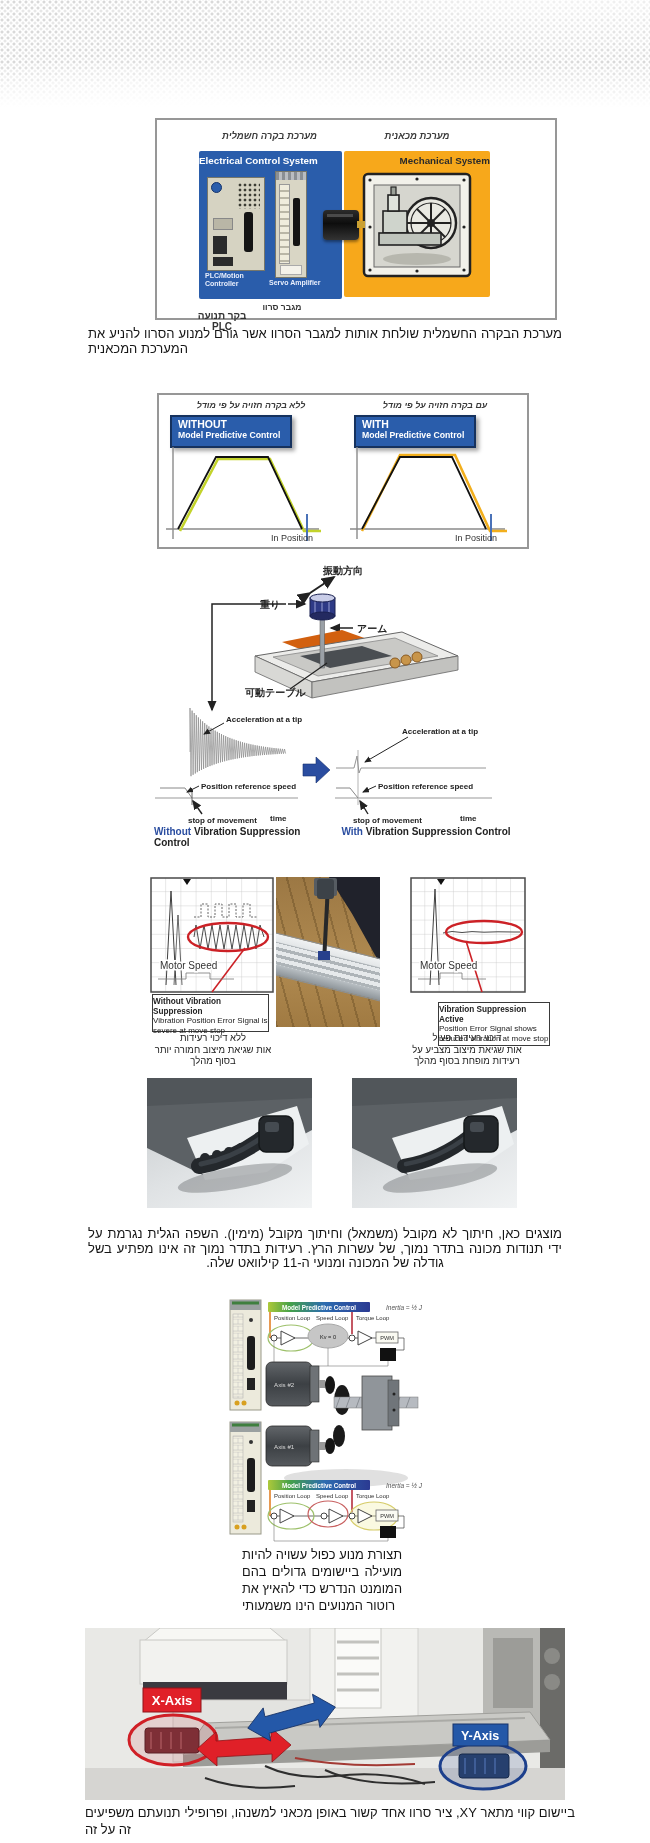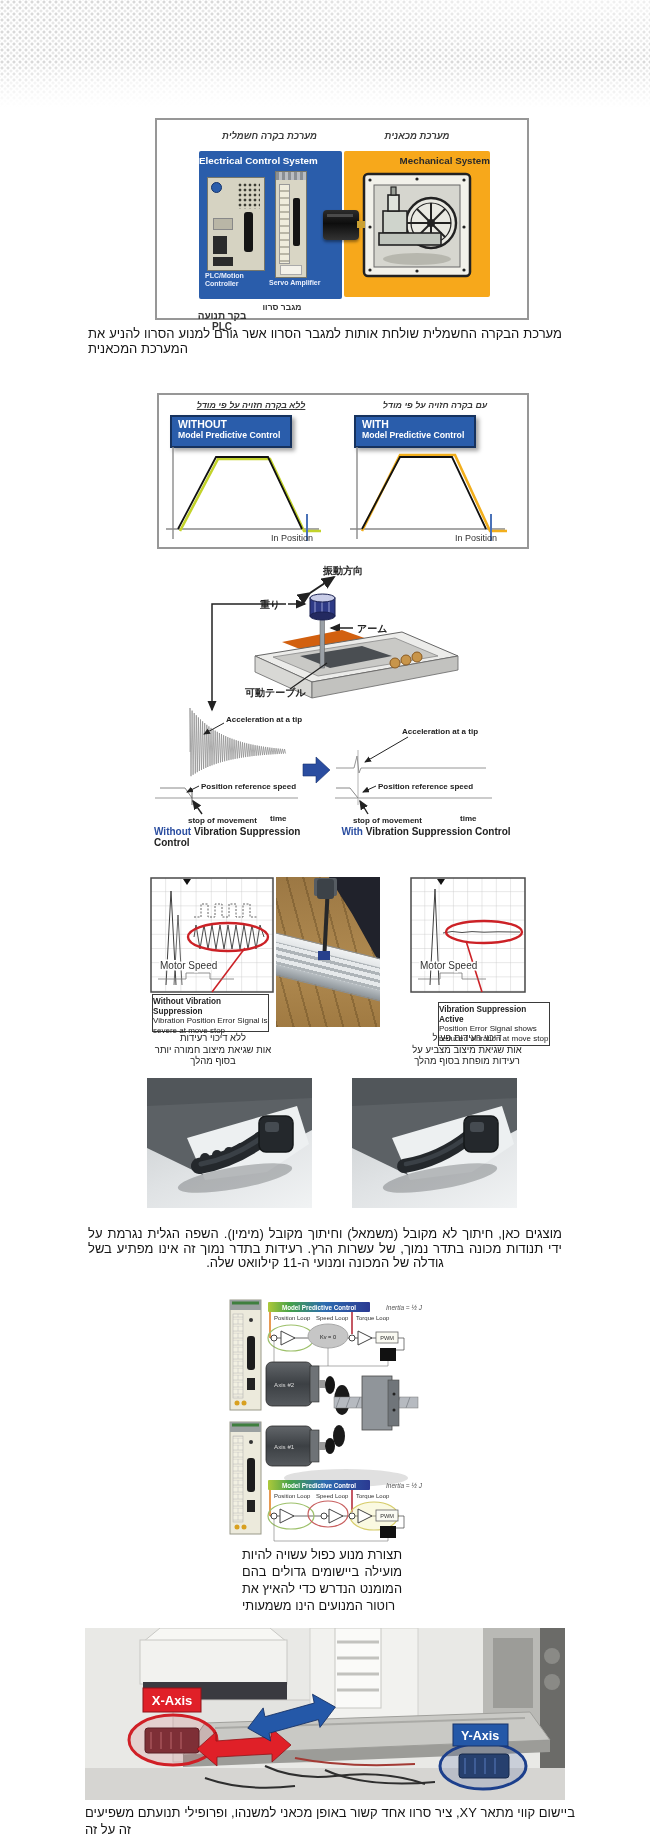--- a/index.html
+++ b/index.html
@@ -31,21 +31,21 @@
   .plc{background:#d6d3c2;border:1px solid #77776a;}
   .servo{background:#d9d6c5;border:1px solid #77776a;}
 </style>
 </head>
 <body>
 
 <div class="page">
 
   <div class="abs mesh" style="left:0;top:0;width:650px;height:112px;"></div>
 
-  <div class="abs figbox" style="left:155px;top:118px;width:370px;height:198px;">
+  <div class="abs figbox" style="left:155px;top:118px;width:370px;height:198px;padding-left:28px;">
     <div class="abs hebtitle heb" style="left:40px;top:10px;width:145px;font-size:9.5px;">מערכת בקרה חשמלית</div>
     <div class="abs hebtitle heb" style="left:187px;top:10px;width:146px;font-size:9.5px;">מערכת מכאנית</div>
 
     <div class="abs" style="left:42px;top:31px;width:143px;height:148px;background:#2a5dab;border-radius:2px;">
       <div class="abs" style="left:0;top:4px;width:100%;text-align:left;color:#fff;font-weight:bold;font-size:9.8px;">Electrical Control System</div>
 
       <div class="abs plc" style="left:8px;top:26px;width:56px;height:92px;">
         <div class="abs" style="left:3px;top:4px;width:9px;height:9px;border-radius:50%;background:#2a5dab;border:1px solid #14336b;"></div>
         <div class="abs" style="left:30px;top:5px;width:22px;height:26px;background:radial-gradient(circle at 2px 2px,#3c3c34 1.2px,rgba(0,0,0,0) 1.7px);background-size:5px 5px;"></div>
         <div class="abs" style="left:36px;top:34px;width:9px;height:40px;background:#141414;border-radius:3px;"></div>
@@ -100,21 +100,21 @@
       <div class="abs" style="left:4px;top:4px;width:26px;height:3px;background:#4a4a4a;"></div>
     </div>
 
     <div class="abs heb" style="left:30px;top:190px;width:70px;text-align:center;font-size:10px;font-weight:bold;color:#333;">בקר תנועה PLC</div>
     <div class="abs heb" style="left:95px;top:182px;width:60px;text-align:center;font-size:8.5px;font-weight:bold;color:#333;">מגבר סרוו</div>
   </div>
 
   <div class="abs cap" style="left:88px;top:327px;width:474px;">מערכת הבקרה החשמלית שולחת אותות למגבר הסרוו אשר גורם למנוע הסרוו להניע את המערכת המכאנית</div>
 
   <div class="abs figbox" style="left:157px;top:393px;width:368px;height:152px;">
-    <div class="abs hebtitle heb" style="left:2px;top:5px;width:180px;font-size:8.8px;text-decoration:underline;">ללא בקרה חזויה על פי מודל</div>
+    <div class="abs hebtitle heb" style="left:2px;top:5px;width:180px;font-size:8.8px;">ללא בקרה חזויה על פי מודל</div>
     <div class="abs hebtitle heb" style="left:186px;top:5px;width:180px;font-size:8.8px;">עם בקרה חזויה על פי מודל</div>
 
     <div class="abs bluebox" style="left:11px;top:20px;width:112px;height:25px;">
       <div class="l1">WITHOUT</div>
       <div class="l2">Model Predictive Control</div>
     </div>
     <div class="abs bluebox" style="left:195px;top:20px;width:112px;height:25px;">
       <div class="l1">WITH</div>
       <div class="l2">Model Predictive Control</div>
     </div>

